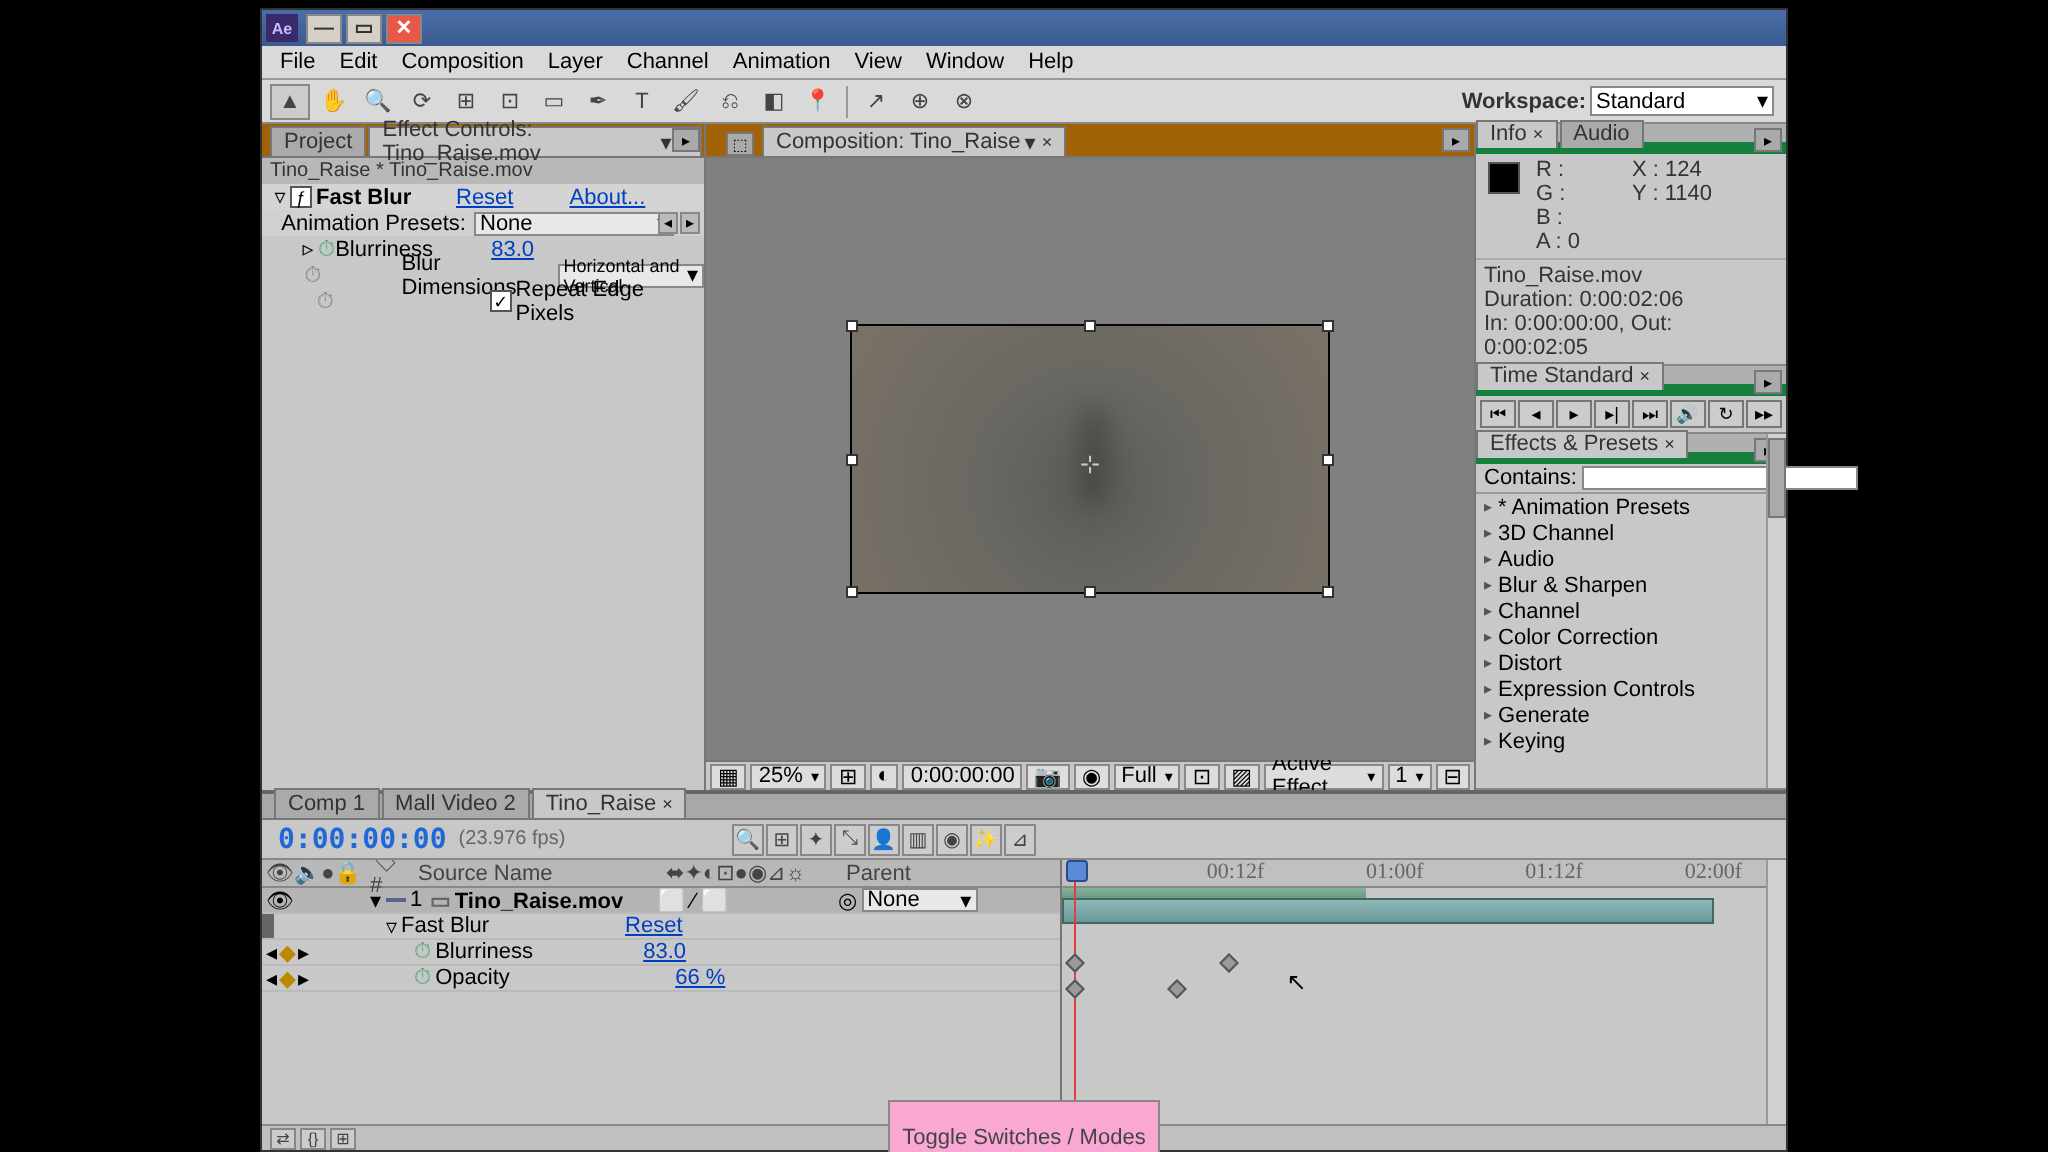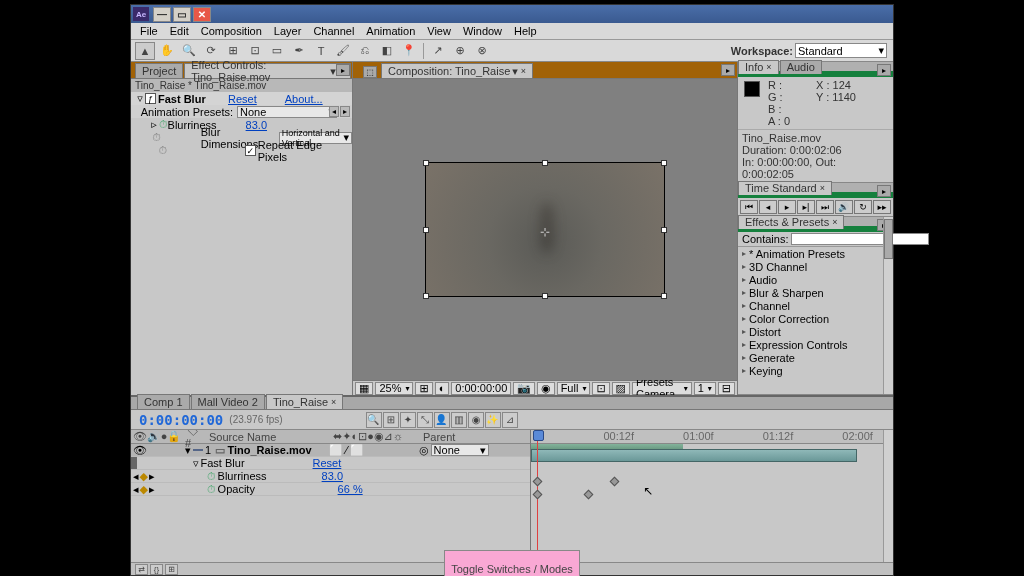--- a/index.html
+++ b/index.html
@@ -66,21 +66,21 @@
 .tl-tools { position:absolute; left:235px; display:flex; gap:1px; }
 .tl-tool { width:16px;height:16px;background:#ccc;border:1px solid #888;display:flex;align-items:center;justify-content:center;font-size:10px;color:#444; }
 .tl-body { flex:1; display:flex; }
 .tl-left { width:400px; background:#c8c8c8; border-right:1px solid #777; }
 .tl-col-hdr { height:14px;background:#b8b8b8;border-bottom:1px solid #888;display:flex;align-items:center;font-size:10px;color:#444; }
 .tl-row { height:13px;display:flex;align-items:center;font-size:10px;border-bottom:1px solid #bbb; }
 .tl-row.layer { background:#b4b4b4; }
 .tl-cell { padding:0 2px; }
 .tl-right { flex:1; background:#c8c8c8; position:relative; }
 .ruler { height:14px; background:#c0c0c0; border-bottom:1px solid #888; position:relative; font-size:9px;color:#666; }
-.ruler-mark { position:absolute; top:0; }
+.ruler-mark { position:absolute; top:0;font-family:Liberation Serif, serif; }
 .work-area { position:absolute; top:14px; left:0; right:0; height:5px; background: linear-gradient(#6a8, #486); opacity:.7; }
 .cti { position:absolute; top:0; bottom:0; width:1px; background:#e04040; left:6px; }
 .cti::before { content:""; position:absolute; top:0; left:-4px; width:9px;height:9px;background:#5a8ad8;border:1px solid #2a4a88;border-radius:2px; }
 .layer-bar { position:absolute; top:19px; left:0; width:22%; height:13px; background:linear-gradient(#8fb8b8,#6a9898); border:1px solid #466; }
 .kf { width:7px;height:7px;background:#999;border:1px solid #555;transform:rotate(45deg);position:absolute; }
 .cursor-arrow { position:absolute; font-size:12px; color:#000; }
 .status-bar { height:13px; background:#c0c0c0; border-top:1px solid #888; display:flex;align-items:center;justify-content:center;font-size:10px;color:#444;position:relative; }
 .toggle-sw { border:1px solid #888; padding:12px 6px; background:#f9a8d4; }
 .sb-left { position:absolute; left:4px; display:flex;gap:2px; }
 .sb-ic { width:13px;height:11px;background:#ccc;border:1px solid #888;font-size:8px;display:flex;align-items:center;justify-content:center; }
@@ -236,21 +236,21 @@
             <span>0:00:00:00</span>
           </div>
         <div class="vf-item">📷</div>
         <div class="vf-item">◉</div>
         <div class="vf-item vf-dd">
             <span>Full</span>
           </div>
         <div class="vf-item">⊡</div>
         <div class="vf-item">▨</div>
         <div class="vf-item vf-dd">
-            <span>Presets Camera</span>
+            <span>Active Effect</span>
           </div>
         <div class="vf-item vf-dd">1</div>
         <div class="vf-item">⊟</div>
       </div>
     </div>
 
     <div class="right-pane">
       <div class="panel">
         <div class="panel-hdr">
           <div class="tab active" style="height:14px;">

